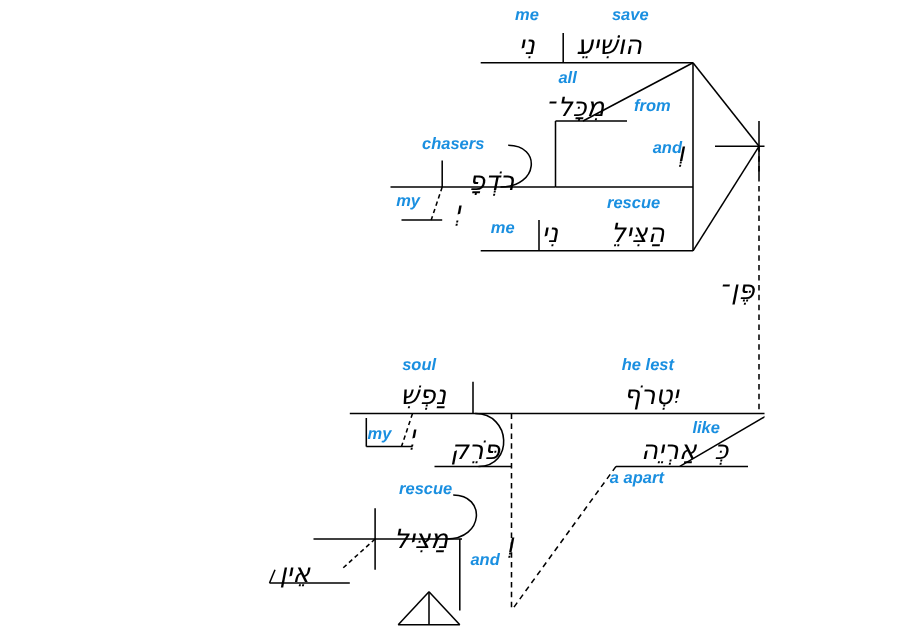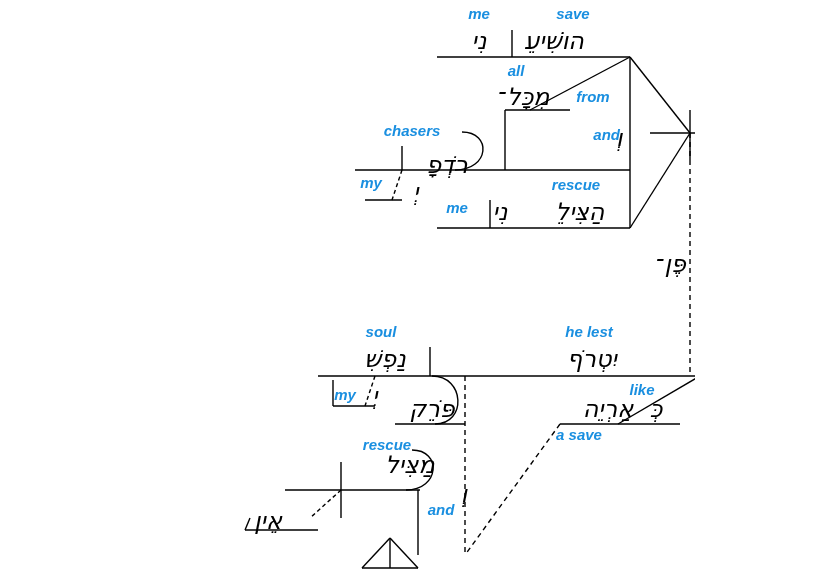--- a/index.html
+++ b/index.html
@@ -156,24 +156,24 @@
   <div class="lbl heb  ctr" style="left:592px; top:346px;">יִטְרֹף</div>
 
   <div class="lbl gloss ctr" style="left:345px; top:387px;">my</div>
   <div class="lbl heb  ctr" style="left:375px; top:383px;">יְ</div>
 
   <div class="lbl heb  ctr" style="left:432px; top:396px;">פֹּרֵק</div>
 
   <div class="lbl gloss ctr" style="left:642px; top:382px;">like</div>
   <div class="lbl heb  ctr" style="left:656px; top:396px;">כְּ</div>
 
-  <div class="lbl gloss ctr" style="left:579px; top:427px;">a save</div>
+  <div class="lbl gloss ctr" style="left:579px; top:427px;">a apart</div>
   <div class="lbl heb  ctr" style="left:608px; top:396px;">אַרְיֵה</div>
 
   <div class="lbl gloss ctr" style="left:387px; top:437px;">rescue</div>
-  <div class="lbl heb  ctr" style="left:383px; top:452px;margin-left:27px;">מַצִּיל</div>
+  <div class="lbl heb  ctr" style="left:383px; top:477px;">מַצִּיל</div>
 
   <div class="lbl heb  ctr" style="left:268px; top:508px;">אֵין</div>
 
   <div class="lbl gloss ctr" style="left:441px; top:502px;">and</div>
   <div class="lbl heb  ctr" style="left:464px; top:481px;">וְ</div>
 
 </div>
 
 </body></html>

